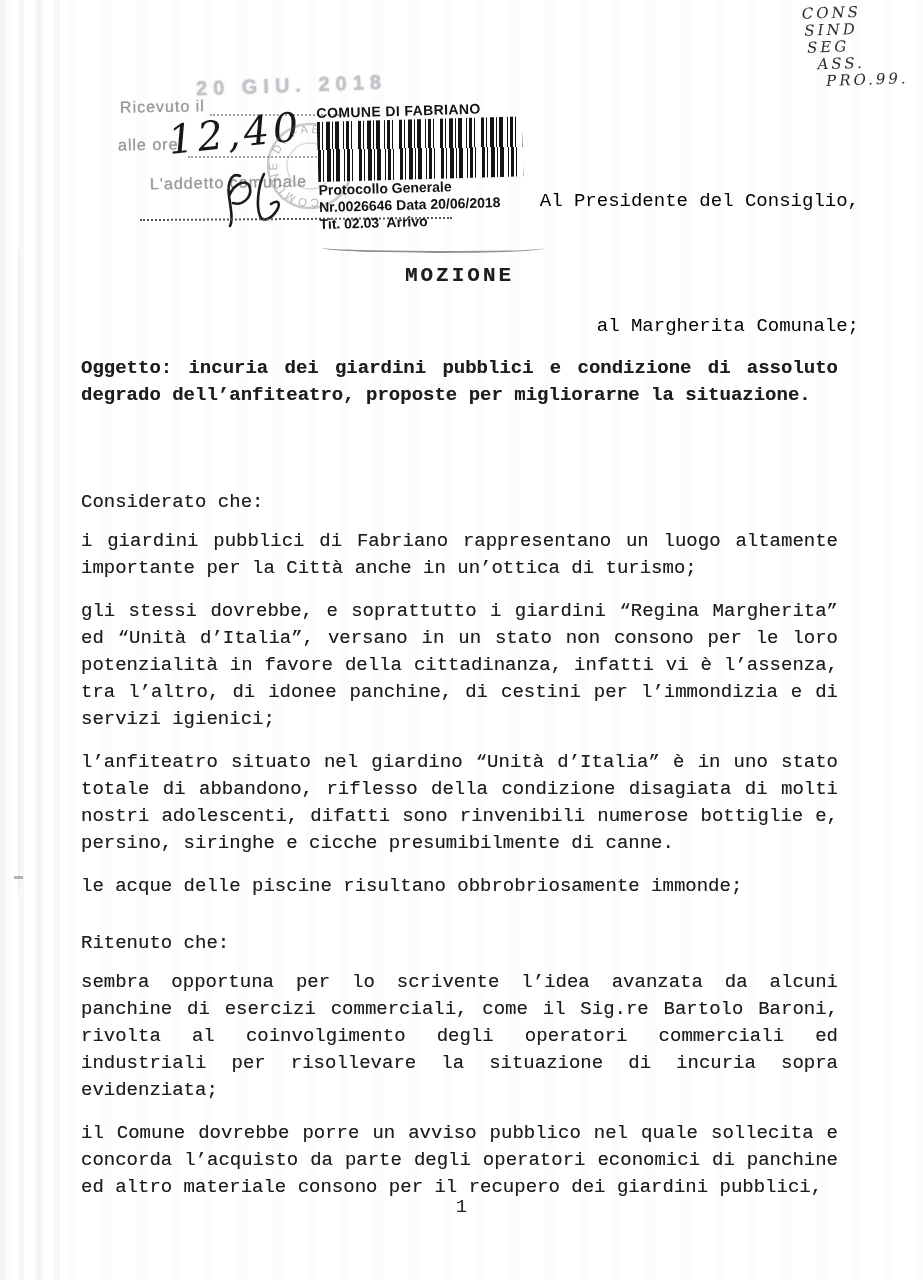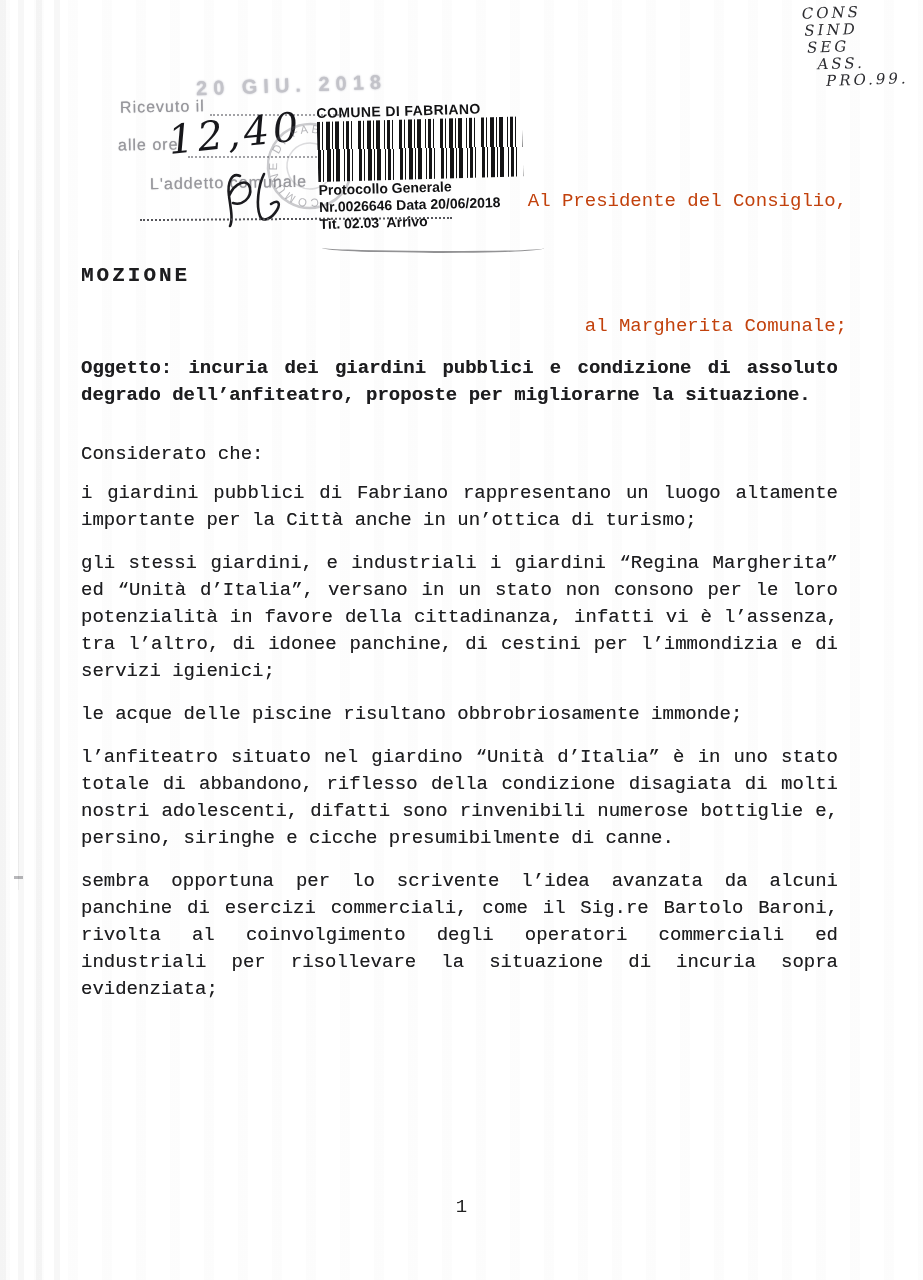--- a/index.html
+++ b/index.html
@@ -86,35 +86,35 @@
   }
   .sticker .s-line{font-size:14px;line-height:17px;white-space:pre;}
   .sticker-edge{
     position:absolute;left:322px;top:243px;width:222px;height:8px;
     border-bottom:2px solid #3a3a3e;border-radius:0 0 60% 40%;
     opacity:.55;transform:rotate(.6deg);
   }
 
   
   .recipients{
-    position:absolute;top:98px;right:76px;text-align:right;
-    font-size:19px;line-height:41.5px;color:#c2410c;white-space:pre;
+    position:absolute;top:98px;right:64px;text-align:right;
+    font-size:19px;line-height:41.5px;color:#000000;white-space:pre;
   }
 
   
   .doc-body{
     position:absolute;left:81px;top:262px;width:757px;
     font-size:19px;line-height:27px;
     text-shadow:0 0 .4px rgba(20,20,25,.5);
   }
   .doc-title{
-    font-weight:bold;font-size:21px;
+    text-align:center;font-weight:bold;font-size:21px;
     letter-spacing:3px;margin:0 0 66px 0;
   }
-  .subject{font-weight:bold;text-align:justify;margin:0 0 32px 0;}
+  .subject{font-weight:bold;text-align:justify;margin:0 0 80px 0;}
   .blk{text-align:justify;margin:12px 0 16px 0;}
   .blk.heading{margin:0 0 6px 0;}
   .blk.gap-before{margin-top:30px;}
   .blk.last{margin-bottom:0;}
 
   .page-number{
     position:absolute;left:0;right:0;top:1196px;text-align:center;
     font-size:19px;color:#222;
   }
 
@@ -172,23 +172,25 @@
     <div>Al Presidente del Consiglio,</div>
     <div>al Margherita Comunale;</div>
   </div>
 
   <div class="doc-body">
     <div class="doc-title">MOZIONE</div>
     <div class="subject">Oggetto: incuria dei giardini pubblici e condizione di assoluto degrado dell’anfiteatro, proposte per migliorarne la situazione.</div>
 
     <div class="blk heading">Considerato che:</div>
     <div class="blk">i giardini pubblici di Fabriano rappresentano un luogo altamente importante per la Città anche in un’ottica di turismo;</div>
-    <div class="blk">gli stessi giardini, e industriali i giardini “Regina Margherita” ed “Unità d’Italia”, versano in un stato non consono per le loro potenzialità in favore della cittadinanza, infatti vi è l’assenza, tra l’altro, di idonee panchine, di cestini per l’immondizia e di servizi igienici;</div>
+    <div class="blk">gli stessi dovrebbe, e soprattutto i giardini “Regina Margherita” ed “Unità d’Italia”, versano in un stato non consono per le loro potenzialità in favore della cittadinanza, infatti vi è l’assenza, tra l’altro, di idonee panchine, di cestini per l’immondizia e di servizi igienici;</div>
+    <div class="blk">l’anfiteatro situato nel giardino “Unità d’Italia” è in uno stato totale di abbandono, riflesso della condizione disagiata di molti nostri adolescenti, difatti sono rinvenibili numerose bottiglie e, persino, siringhe e cicche presumibilmente di canne.</div>
     <div class="blk">le acque delle piscine risultano obbrobriosamente immonde;</div>
-    <div class="blk">l’anfiteatro situato nel giardino “Unità d’Italia” è in uno stato totale di abbandono, riflesso della condizione disagiata di molti nostri adolescenti, difatti sono rinvenibili numerose bottiglie e, persino, siringhe e cicche presumibilmente di canne.</div>
+    <div class="blk heading gap-before">Ritenuto che:</div>
     <div class="blk">sembra opportuna per lo scrivente l’idea avanzata da alcuni panchine di esercizi commerciali, come il Sig.re Bartolo Baroni, rivolta al coinvolgimento degli operatori commerciali ed industriali per risollevare la situazione di incuria sopra evidenziata;</div>
+    <div class="blk last">il Comune dovrebbe porre un avviso pubblico nel quale sollecita e concorda l’acquisto da parte degli operatori economici di panchine ed altro materiale consono per il recupero dei giardini pubblici,</div>
   </div>
 
   <div class="page-number">1</div>
 
   <div class="margin-mark"></div>
   <div class="fold-line"></div>
 </div>
 
 </body></html>

